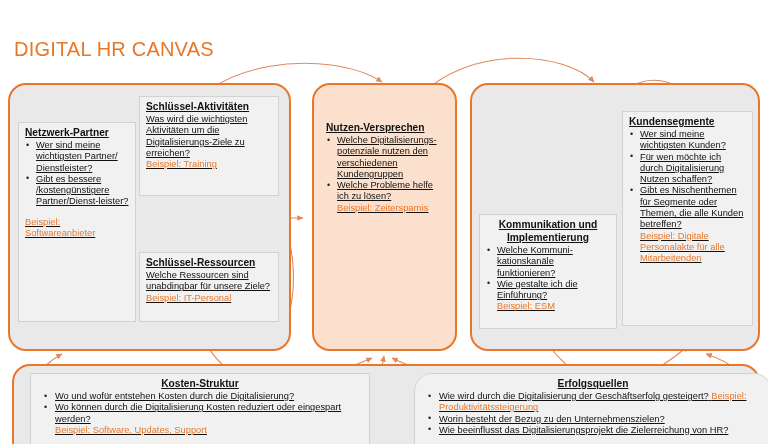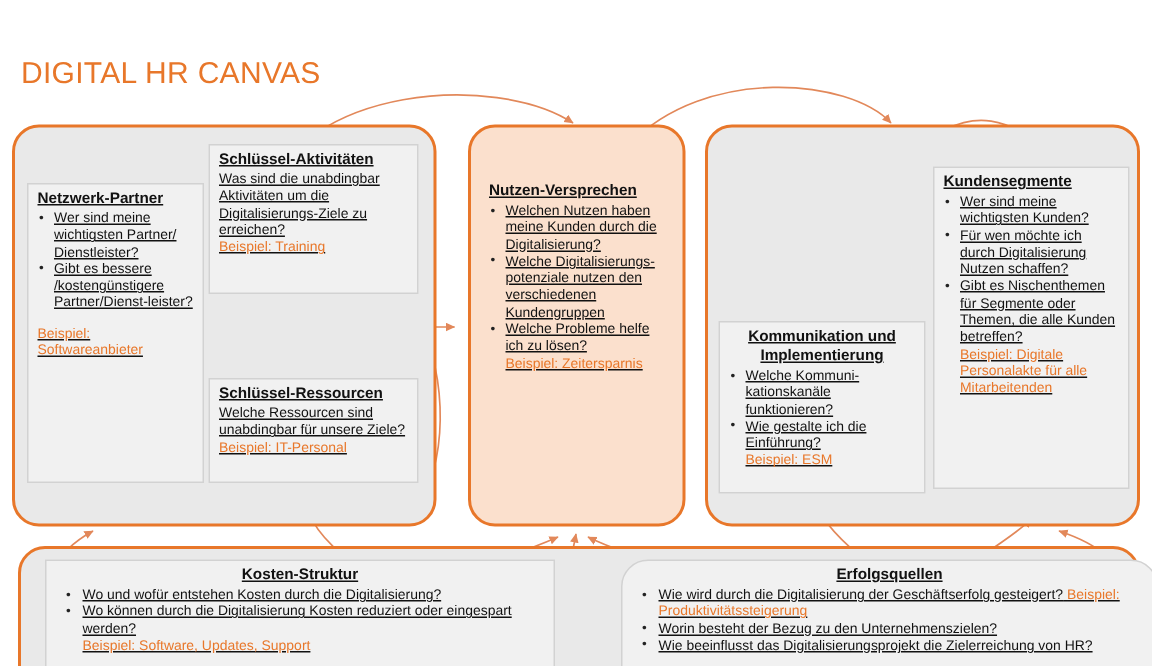--- a/index.html
+++ b/index.html
@@ -155,34 +155,33 @@
     <ul class="bullets">
       <li>Wer sind meine wichtigsten Partner/ Dienstleister?</li>
       <li>Gibt es bessere /kostengünstigere Partner/Dienst-leister?</li>
     </ul>
     <div style="height:9px"></div>
     <div class="eg">Beispiel: Softwareanbieter</div>
   </div>
 
   <div class="card plain" id="card-aktivitaeten">
     <h3>Schlüssel-Aktivitäten</h3>
-    <p>Was sind die unabdingbar Aktivitäten um die Digitalisierungs-Ziele zu erreichen?</p>
+    <p>Was wird die wichtigsten Aktivitäten um die Digitalisierungs-Ziele zu erreichen?</p>
     <div class="eg">Beispiel: Training</div>
   </div>
 
   <div class="card plain" id="card-ressourcen">
     <h3>Schlüssel-Ressourcen</h3>
     <p>Welche Ressourcen sind unabdingbar für unsere Ziele?</p>
     <div class="eg">Beispiel: IT-Personal</div>
   </div>
 
   <div class="card" id="card-nutzen" style="background:transparent;border:none;">
     <h3>Nutzen-Versprechen</h3>
     <ul class="bullets">
-      <li>Welchen Nutzen haben meine Kunden durch die Digitalisierung?</li>
       <li>Welche Digitalisierungs-potenziale nutzen den verschiedenen Kundengruppen</li>
       <li>Welche Probleme helfe ich zu lösen?</li>
     </ul>
     <div class="eg" style="padding-left:11px">Beispiel: Zeitersparnis</div>
   </div>
 
 
   <div class="card" id="card-kommunikation">
     <h3 class="ctr">Kommunikation und</h3>
     <h3 class="ctr">Implementierung</h3>

